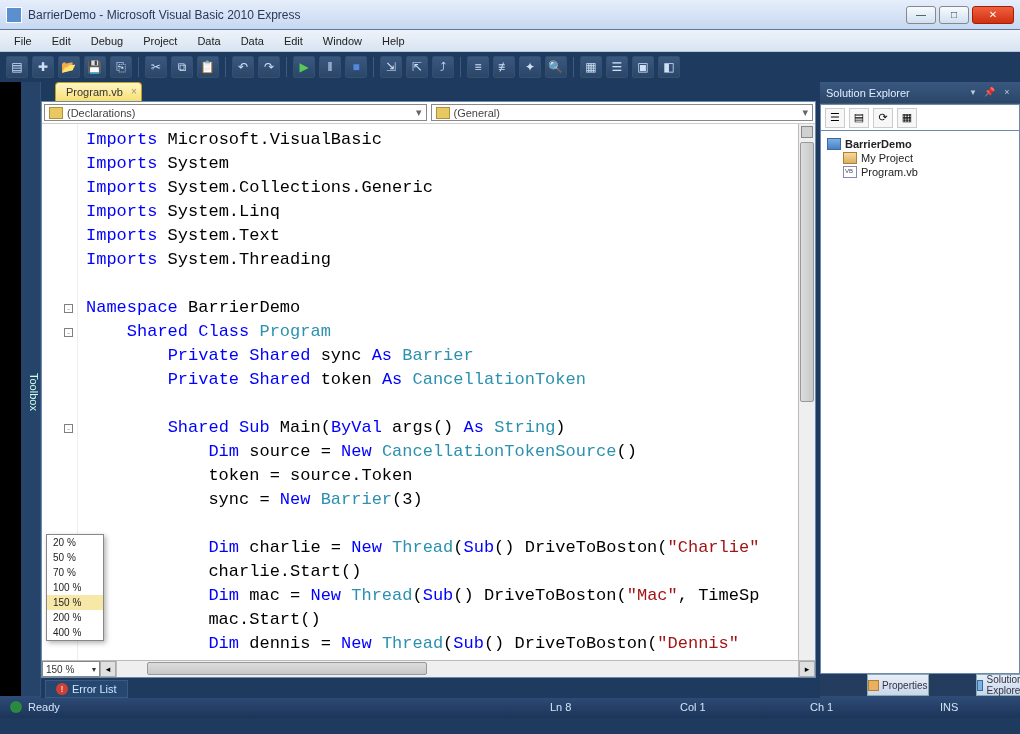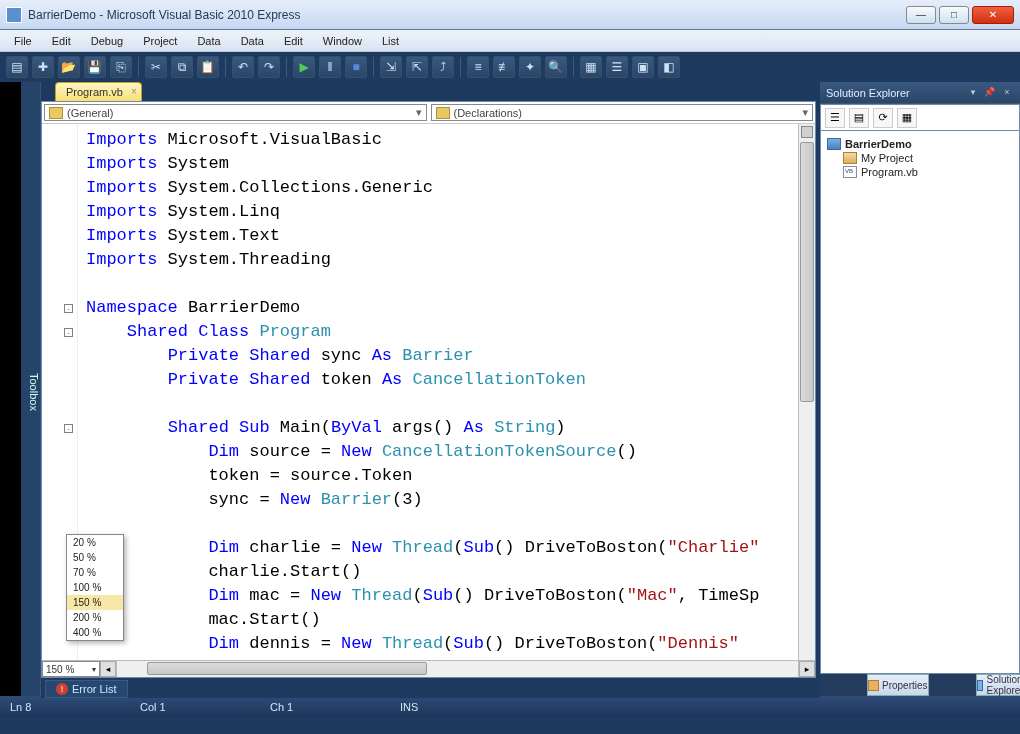--- a/index.html
+++ b/index.html
@@ -50,21 +50,21 @@
   .zoombox:after { content:"▾"; margin-left:auto; font-size:8px; }
   .track { flex:1; height:16px; background:#efefef; border-left:1px solid #bbb; border-right:1px solid #bbb; position:relative; }
   .thumb { position:absolute; left:30px; top:1px; height:13px; width:280px; background:linear-gradient(#dcdcdc,#c8c8c8); border:1px solid #999; border-radius:2px; cursor:pointer; }
   .sbrbtn { width:16px; height:16px; background:#e0e0e0; border:1px solid #aaa; display:flex; align-items:center; justify-content:center; font-size:9px; cursor:pointer; }
 
   .vscroll { position:absolute; right:0; top:22px; bottom:17px; width:17px; background:#efefef; border-left:1px solid #bbb; }
   .vthumb { position:absolute; top:18px; left:1px; width:14px; height:260px; background:linear-gradient(90deg,#dcdcdc,#c8c8c8); border:1px solid #999; border-radius:2px; cursor:pointer;}
   .splitico { position:absolute; top:2px; left:2px; width:12px; height:12px; background:#d0d0d0; border:1px solid #888; cursor:pointer; }
 
   
-  .zoompopup { position:absolute; left:24px; bottom:36px; width:58px; background:#fff; border:1px solid #888; box-shadow:2px 2px 5px rgba(0,0,0,.3); z-index:10; }
+  .zoompopup { position:absolute; left:4px; bottom:36px; width:58px; background:#fff; border:1px solid #888; box-shadow:2px 2px 5px rgba(0,0,0,.3); z-index:10; }
   .zoompopup .zi { padding:2px 6px; font-size:10px; color:#222; cursor:pointer; }
   .zoompopup .zi.sel { background:#f8e8a8; }
 
   
   .errlisttab { height:22px; display:flex; align-items:center; padding-left:4px; background:#1e3a5f; }
   .errlisttab .tab { background:#264870; border:1px solid #3a5a82; padding:2px 10px; color:#cde6ff; font-size:11px; display:flex; align-items:center; gap:4px; cursor:pointer; }
   .erricon { width:12px; height:12px; border-radius:50%; background:#d04030; color:#fff; font-size:9px; line-height:12px; text-align:center; }
 
   
   .solpane { width:200px; display:flex; flex-direction:column; background:#243c5e; }
@@ -110,21 +110,21 @@
 
 <div class="menubar" id="menubar">
     <div class="mi">File</div>
     <div class="mi">Edit</div>
     <div class="mi">Debug</div>
     <div class="mi">Project</div>
     <div class="mi">Data</div>
     <div class="mi">Data</div>
     <div class="mi">Edit</div>
     <div class="mi">Window</div>
-    <div class="mi">List</div>
+    <div class="mi">Help</div>
   </div>
 
 <div class="toolbar">
   <div class="tb">▤</div>
   <div class="tb">✚</div>
   <div class="tb">📂</div>
   <div class="tb">💾</div>
   <div class="tb">⎘</div>
   <div class="tbsep"></div>
   <div class="tb">✂</div>
@@ -161,25 +161,25 @@
       <div class="doctab">
         <span>Program.vb</span>
         <span class="x">×</span>
       </div>
     </div>
 
     <div class="editorframe">
       <div class="dropdowns">
         <div class="dd">
           <div class="ddicon"></div>
-          <span>(General)</span>
+          <span>(Declarations)</span>
         </div>
         <div class="dd">
           <div class="ddicon"></div>
-          <span>(Declarations)</span>
+          <span>(General)</span>
         </div>
       </div>
 
       <div class="codewrap">
         <div class="gutter">
           <div class="outline-box" style="top:180px">-</div>
           <div class="outline-box" style="top:204px">-</div>
           <div class="outline-box" style="top:300px">-</div>
         </div>
         <div class="code" id="code"><span class="kw">Imports</span> Microsoft.VisualBasic
@@ -277,17 +277,21 @@
       </div>
       <div class="bttab">
         <div class="bi bi-sol"></div>
         <span>Solution Explorer</span>
       </div>
     </div>
   </div>
 </div>
 
 <div class="statusbar">
+  <div class="sleft">
+    <div class="sready"></div>
+    <span>Ready</span>
+  </div>
   <span class="spair">Ln 8</span>
   <span class="spair">Col 1</span>
   <span class="spair">Ch 1</span>
   <span class="spair">INS</span>
 </div>
 
 </body></html>

